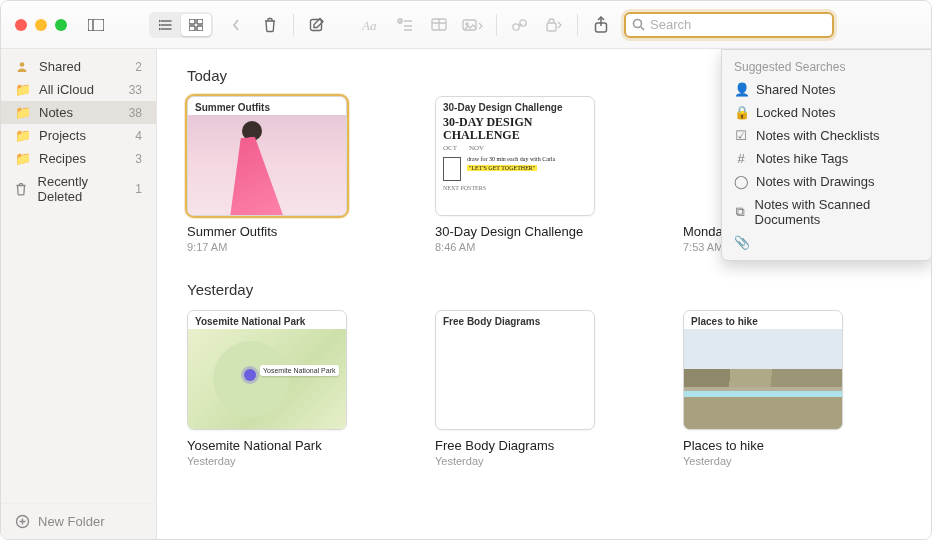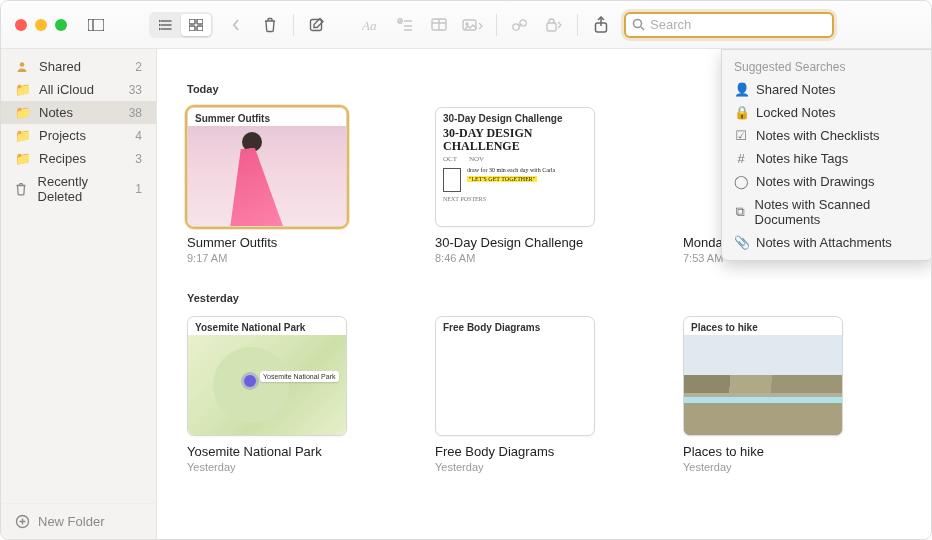--- a/index.html
+++ b/index.html
@@ -63,21 +63,21 @@
 .sb-count { margin-left:auto; color:#9a9a9a; font-size:12px;}
 .sb-item.selected { background:#e4e0db; }
 .sb-spacer{flex:1;}
 .sb-footer{
   display:flex; align-items:center; gap:8px; padding:10px 14px; color:#8a8a8a;
   border-top:1px solid #eee; font-size:13px;
 }
 .content{
   flex:1; overflow:auto; padding:14px 30px 8px; position:relative; background:#fff;
 }
-.section-title{font-weight:700; font-size:11px; margin:20px 0 12px; color:#333;}
+.section-title{font-weight:400; font-size:15px; margin:4px 0 12px; color:#333;}
 .grid{ display:flex; gap:88px; }
 .card{ width:160px; display:flex; flex-direction:column; align-items:flex-start;}
 .thumb{
   width:160px; height:120px; border:1px solid #d8d8d8; border-radius:7px;
   background:#fff; overflow:hidden; position:relative;
   box-shadow:0 1px 2px rgba(0,0,0,.05);
 }
 .thumb.selected{outline:2px solid #e6b755; outline-offset:0; box-shadow:0 0 0 3px rgba(230,183,85,.3);}
 .thumb-title{
   font-size:10px; font-weight:700; padding:5px 7px 3px; color:#333;
@@ -356,21 +356,20 @@
         <div class="pop-item">
             <span class="pi">◯</span>
             <span>Notes with Drawings</span>
           </div>
         <div class="pop-item">
             <span class="pi">⧉</span>
             <span>Notes with Scanned Documents</span>
           </div>
         <div class="pop-item">
             <span class="pi">📎</span>
-            <span>Notes with Attachments</span>
           </div>
       </div>
 
       <div class="section-title">Today</div>
       <div class="grid">
         <div class="card">
           <div class="thumb selected">
             <div class="thumb-title">Summer Outfits</div>
             <div class="th-img summer"></div>
           </div>

